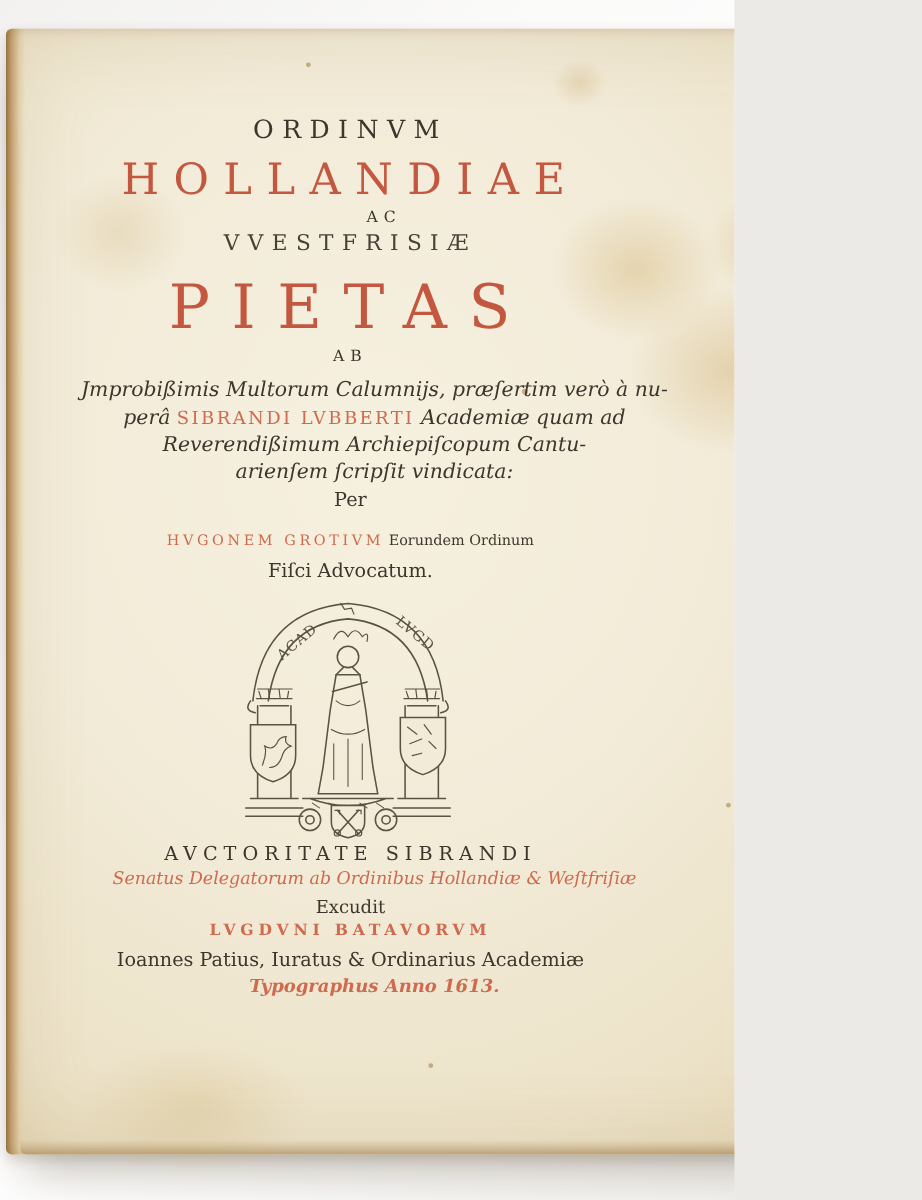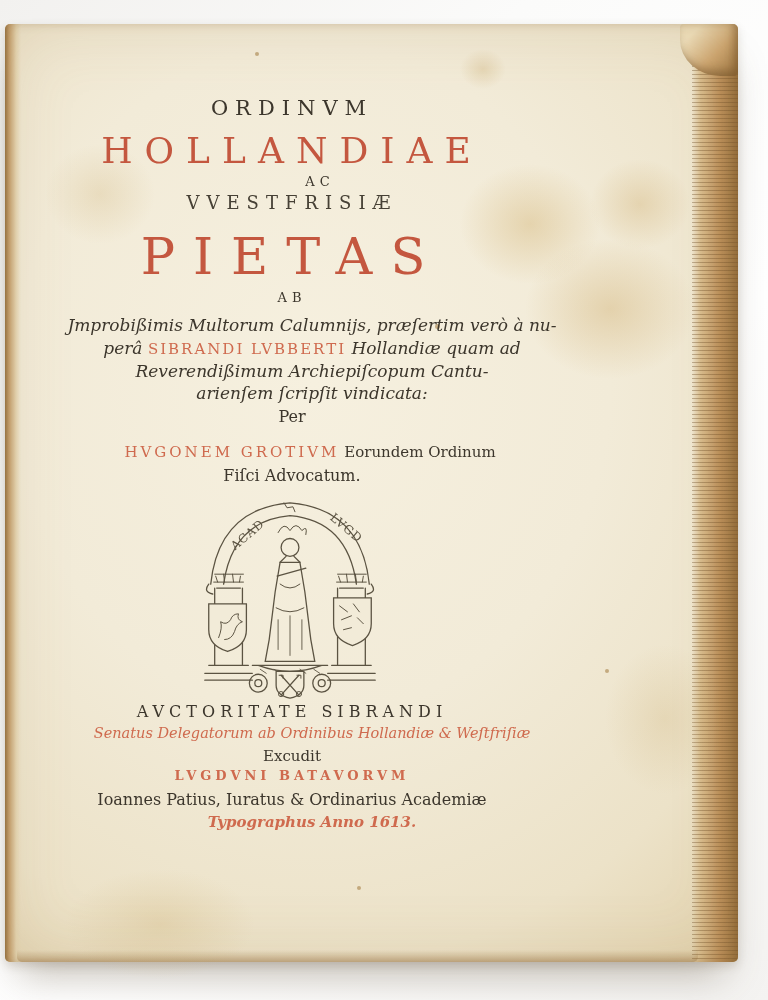--- a/index.html
+++ b/index.html
@@ -1,16 +1,16 @@
 <!DOCTYPE html>
 <html><head>
 <meta charset="utf-8">
 <style>
   html,body{margin:0;padding:0;background:#eceae7;}
-  #screen{position:relative;width:768px;height:1000px;overflow:hidden;
+  #screen{position:relative;width:612px;height:1000px;overflow:hidden;
     background:linear-gradient(135deg,#f2f1ef 0%,#fbfbfa 30%,#ffffff 60%,#f4f3f1 100%);
     font-family:"DejaVu Serif","Liberation Serif",serif;}
   
   .book{position:absolute;left:5px;top:24px;width:733px;height:938px;border-radius:5px;
     background:radial-gradient(ellipse 90% 80% at 42% 38%,#f6f0df 0%,#f2ebd8 45%,#ecE2c8 78%,#e2d2ad 100%);
     box-shadow:0 26px 38px -14px rgba(95,80,55,.38),0 4px 10px rgba(95,80,55,.18);}
   .book::after{content:"";position:absolute;inset:0;border-radius:5px;pointer-events:none;
     box-shadow:inset 0 0 70px rgba(150,110,55,.16),inset 0 0 10px rgba(130,95,45,.28);}
   .spine-edge{position:absolute;left:0;top:0;bottom:0;width:16px;border-radius:5px 0 0 5px;
     background:linear-gradient(to right,#9c7848 0%,#c8a372 25%,#e6d7b4 70%,rgba(230,215,180,0) 100%);}
@@ -46,21 +46,21 @@
   .l-ac{top:150px;font-size:13px;letter-spacing:5px;padding-left:28px;}
   .l-westfrisiae{top:168px;font-size:18px;letter-spacing:7px;color:#464035;}
   .l-pietas{top:203px;font-size:51px;letter-spacing:18px;}
   .l-ab{top:266px;font-size:13px;letter-spacing:5px;}
   .l-sub1{top:291px;font-size:17px;}
   .l-sub2{top:314px;font-size:17px;}
   .l-sub2 .scaps{font-style:normal;font-size:15px;letter-spacing:2px;}
   .l-sub3{top:337px;font-size:17px;}
   .l-sub4{top:359px;font-size:17px;}
   .l-per{top:383px;font-size:16px;}
-  .l-author{top:419px;font-size:15px;padding-left:18px;}
+  .l-author{top:419px;font-size:12px;}
   .l-author .scaps{letter-spacing:3px;}
   .l-author .black{color:#3c362c;}
   .l-fisci{top:442px;font-size:16px;}
   .l-auth{top:678px;font-size:16px;letter-spacing:5px;}
   .l-senatus{top:701px;font-size:14.5px;}
   .l-excudit{top:723px;font-size:15px;}
   .l-place{top:744px;font-size:13px;letter-spacing:4px;font-weight:bold;}
   .l-printer{top:766px;font-size:16px;}
   .l-year{top:789px;font-size:15px;font-weight:bold;}
   
@@ -90,21 +90,21 @@
     <div class="speck p4"></div>
 
     <div class="line l-ordinum">ORDINVM</div>
     <div class="line l-hollandiae red">HOLLANDIAE</div>
     <div class="line l-ac">AC</div>
     <div class="line l-westfrisiae">VVESTFRISIÆ</div>
     <div class="line l-ab">AB</div>
     <div class="line l-pietas red">PIETAS</div>
 
     <div class="line l-sub1 it">Jmprobißimis Multorum Calumnijs, præſertim verò à nu-</div>
-    <div class="line l-sub2 it"><span>perâ </span><span class="scaps soft-red">SIBRANDI LVBBERTI</span><span> Hollandiæ quam ad</span></div>
+    <div class="line l-sub2 it"><span>perâ </span><span class="scaps soft-red">SIBRANDI LVBBERTI</span><span> Academiæ quam ad</span></div>
     <div class="line l-sub3 it">Reverendißimum Archiepiſcopum Cantu-</div>
     <div class="line l-sub4 it">arienſem ſcripſit vindicata:</div>
     <div class="line l-per">Per</div>
 
     <div class="line l-author"><span class="scaps soft-red">HVGONEM GROTIVM</span><span class="black"> Eorundem Ordinum</span></div>
     <div class="line l-fisci">Fiſci Advocatum.</div>
 
     <div class="emblem">
       <svg viewBox="0 0 220 212" fill="none" stroke="#5b5342" stroke-width="1.3" stroke-linecap="round">
 

